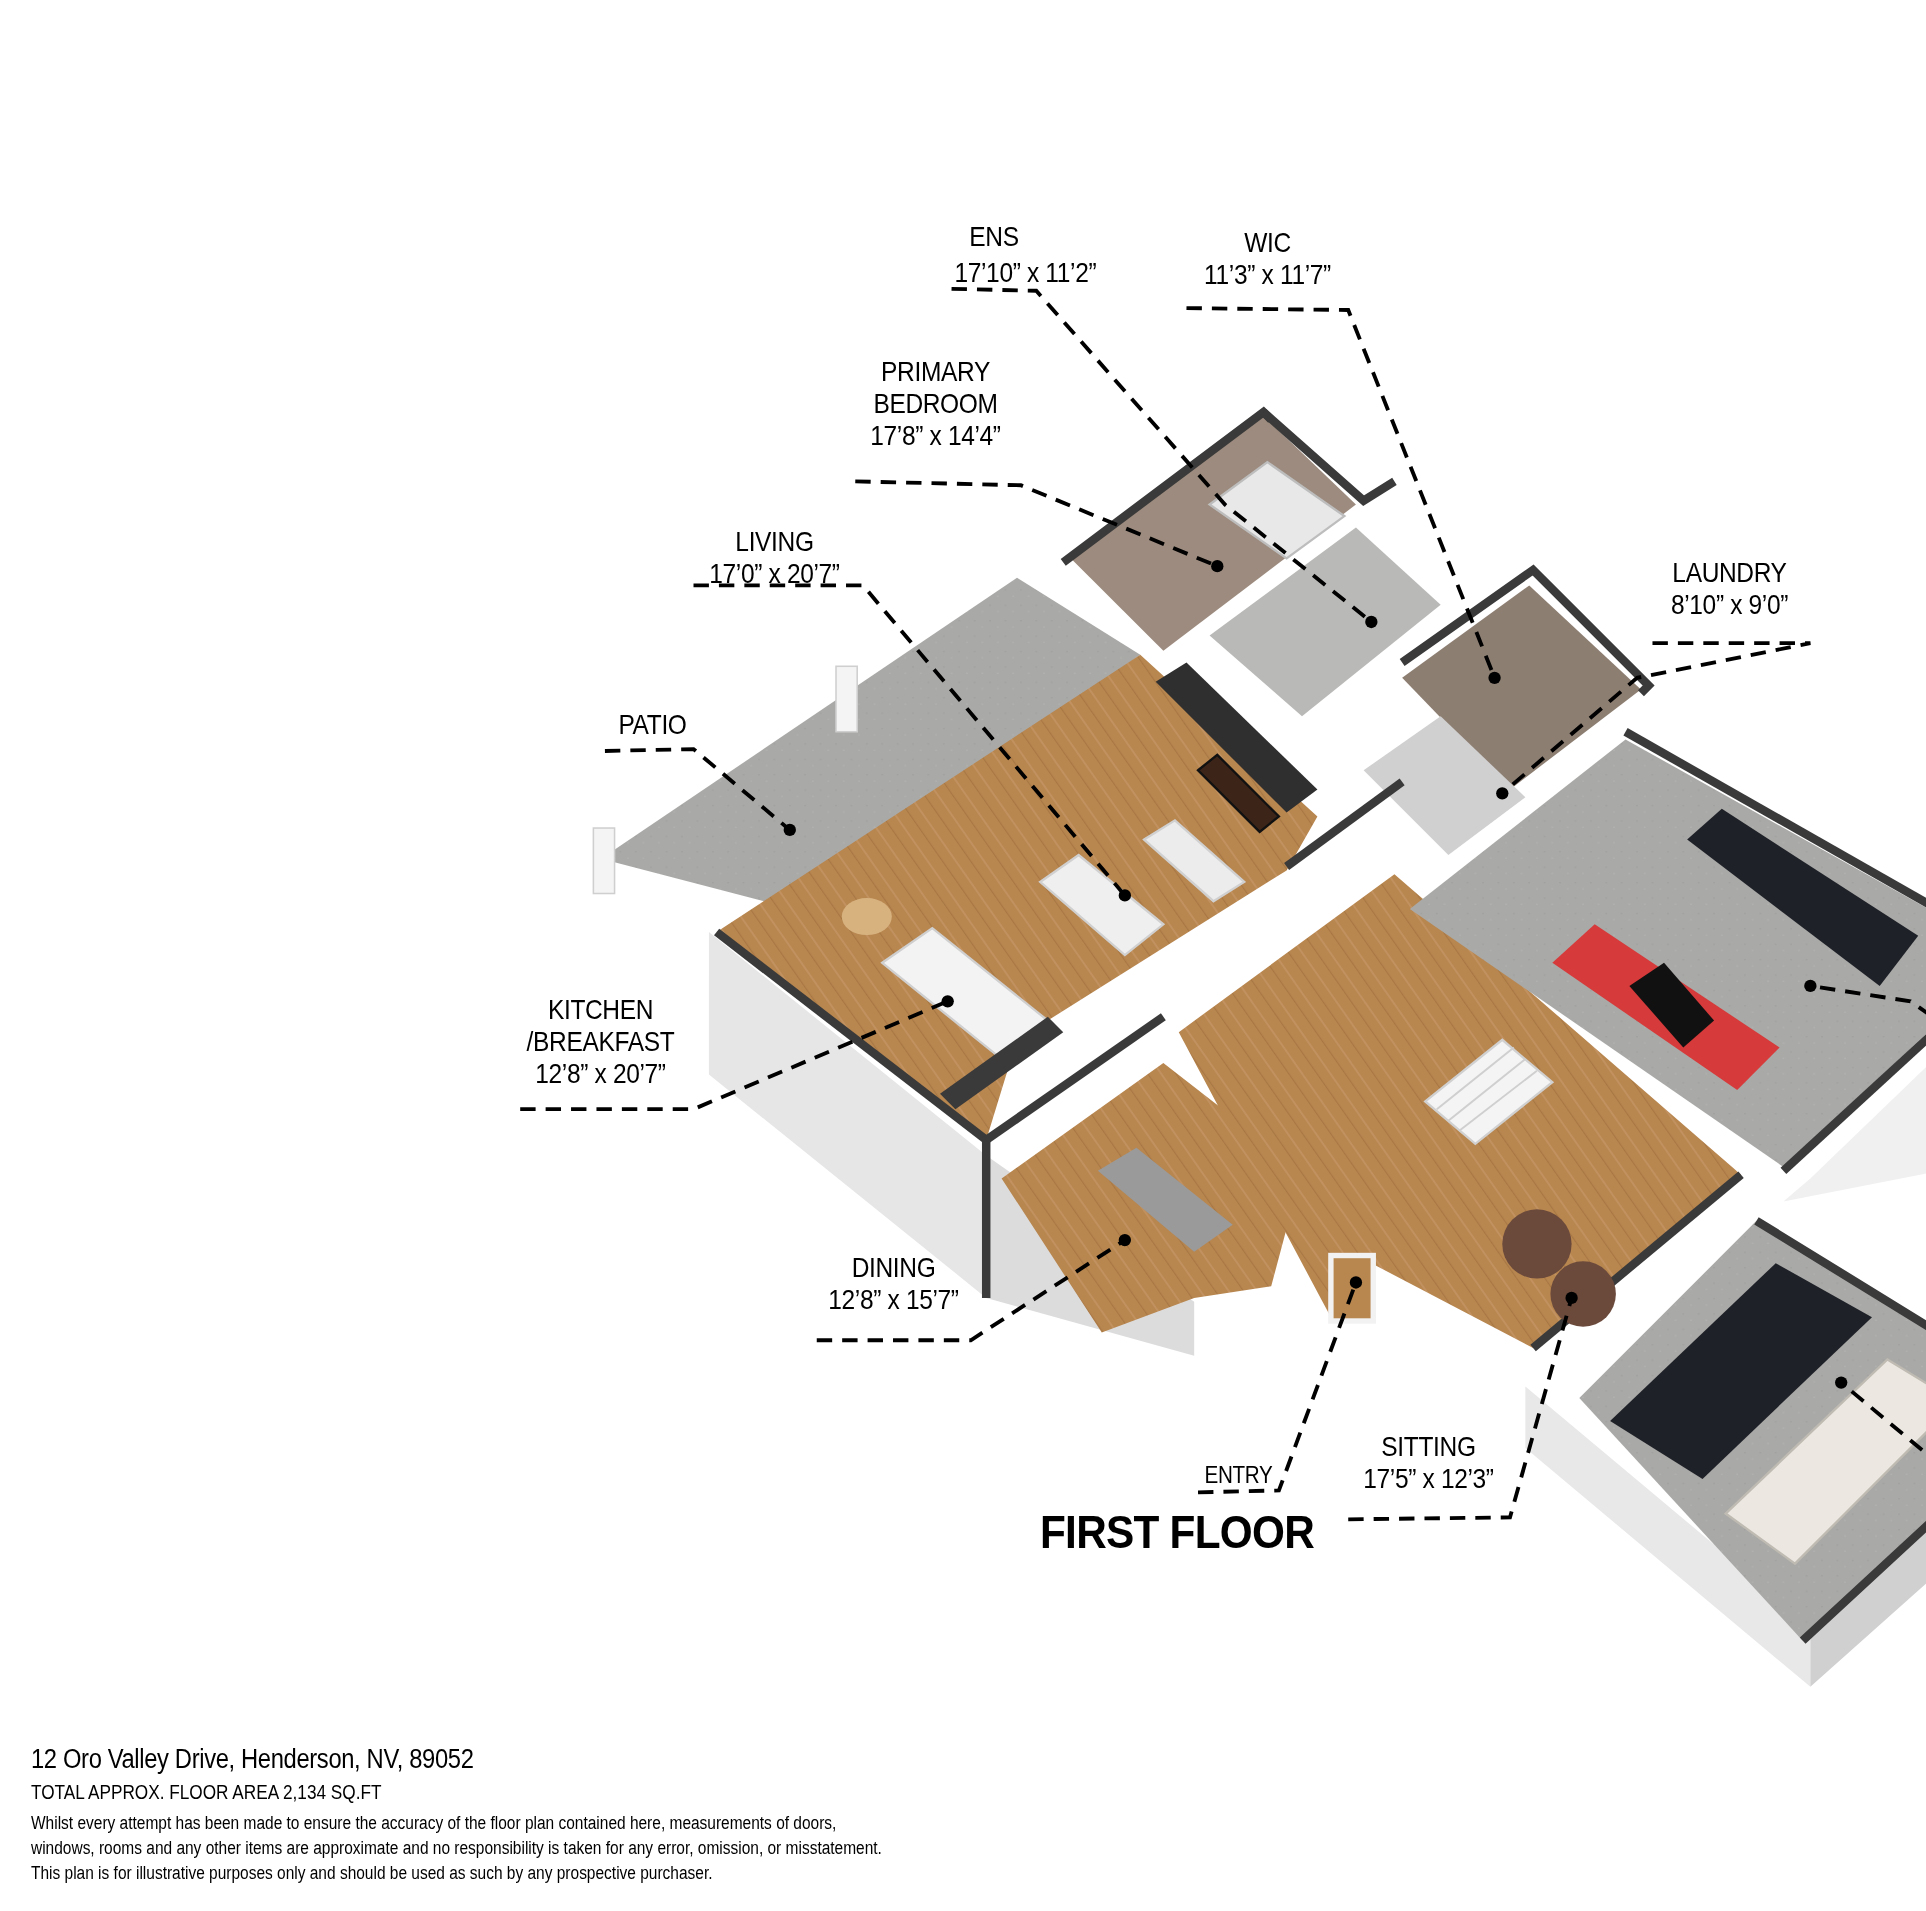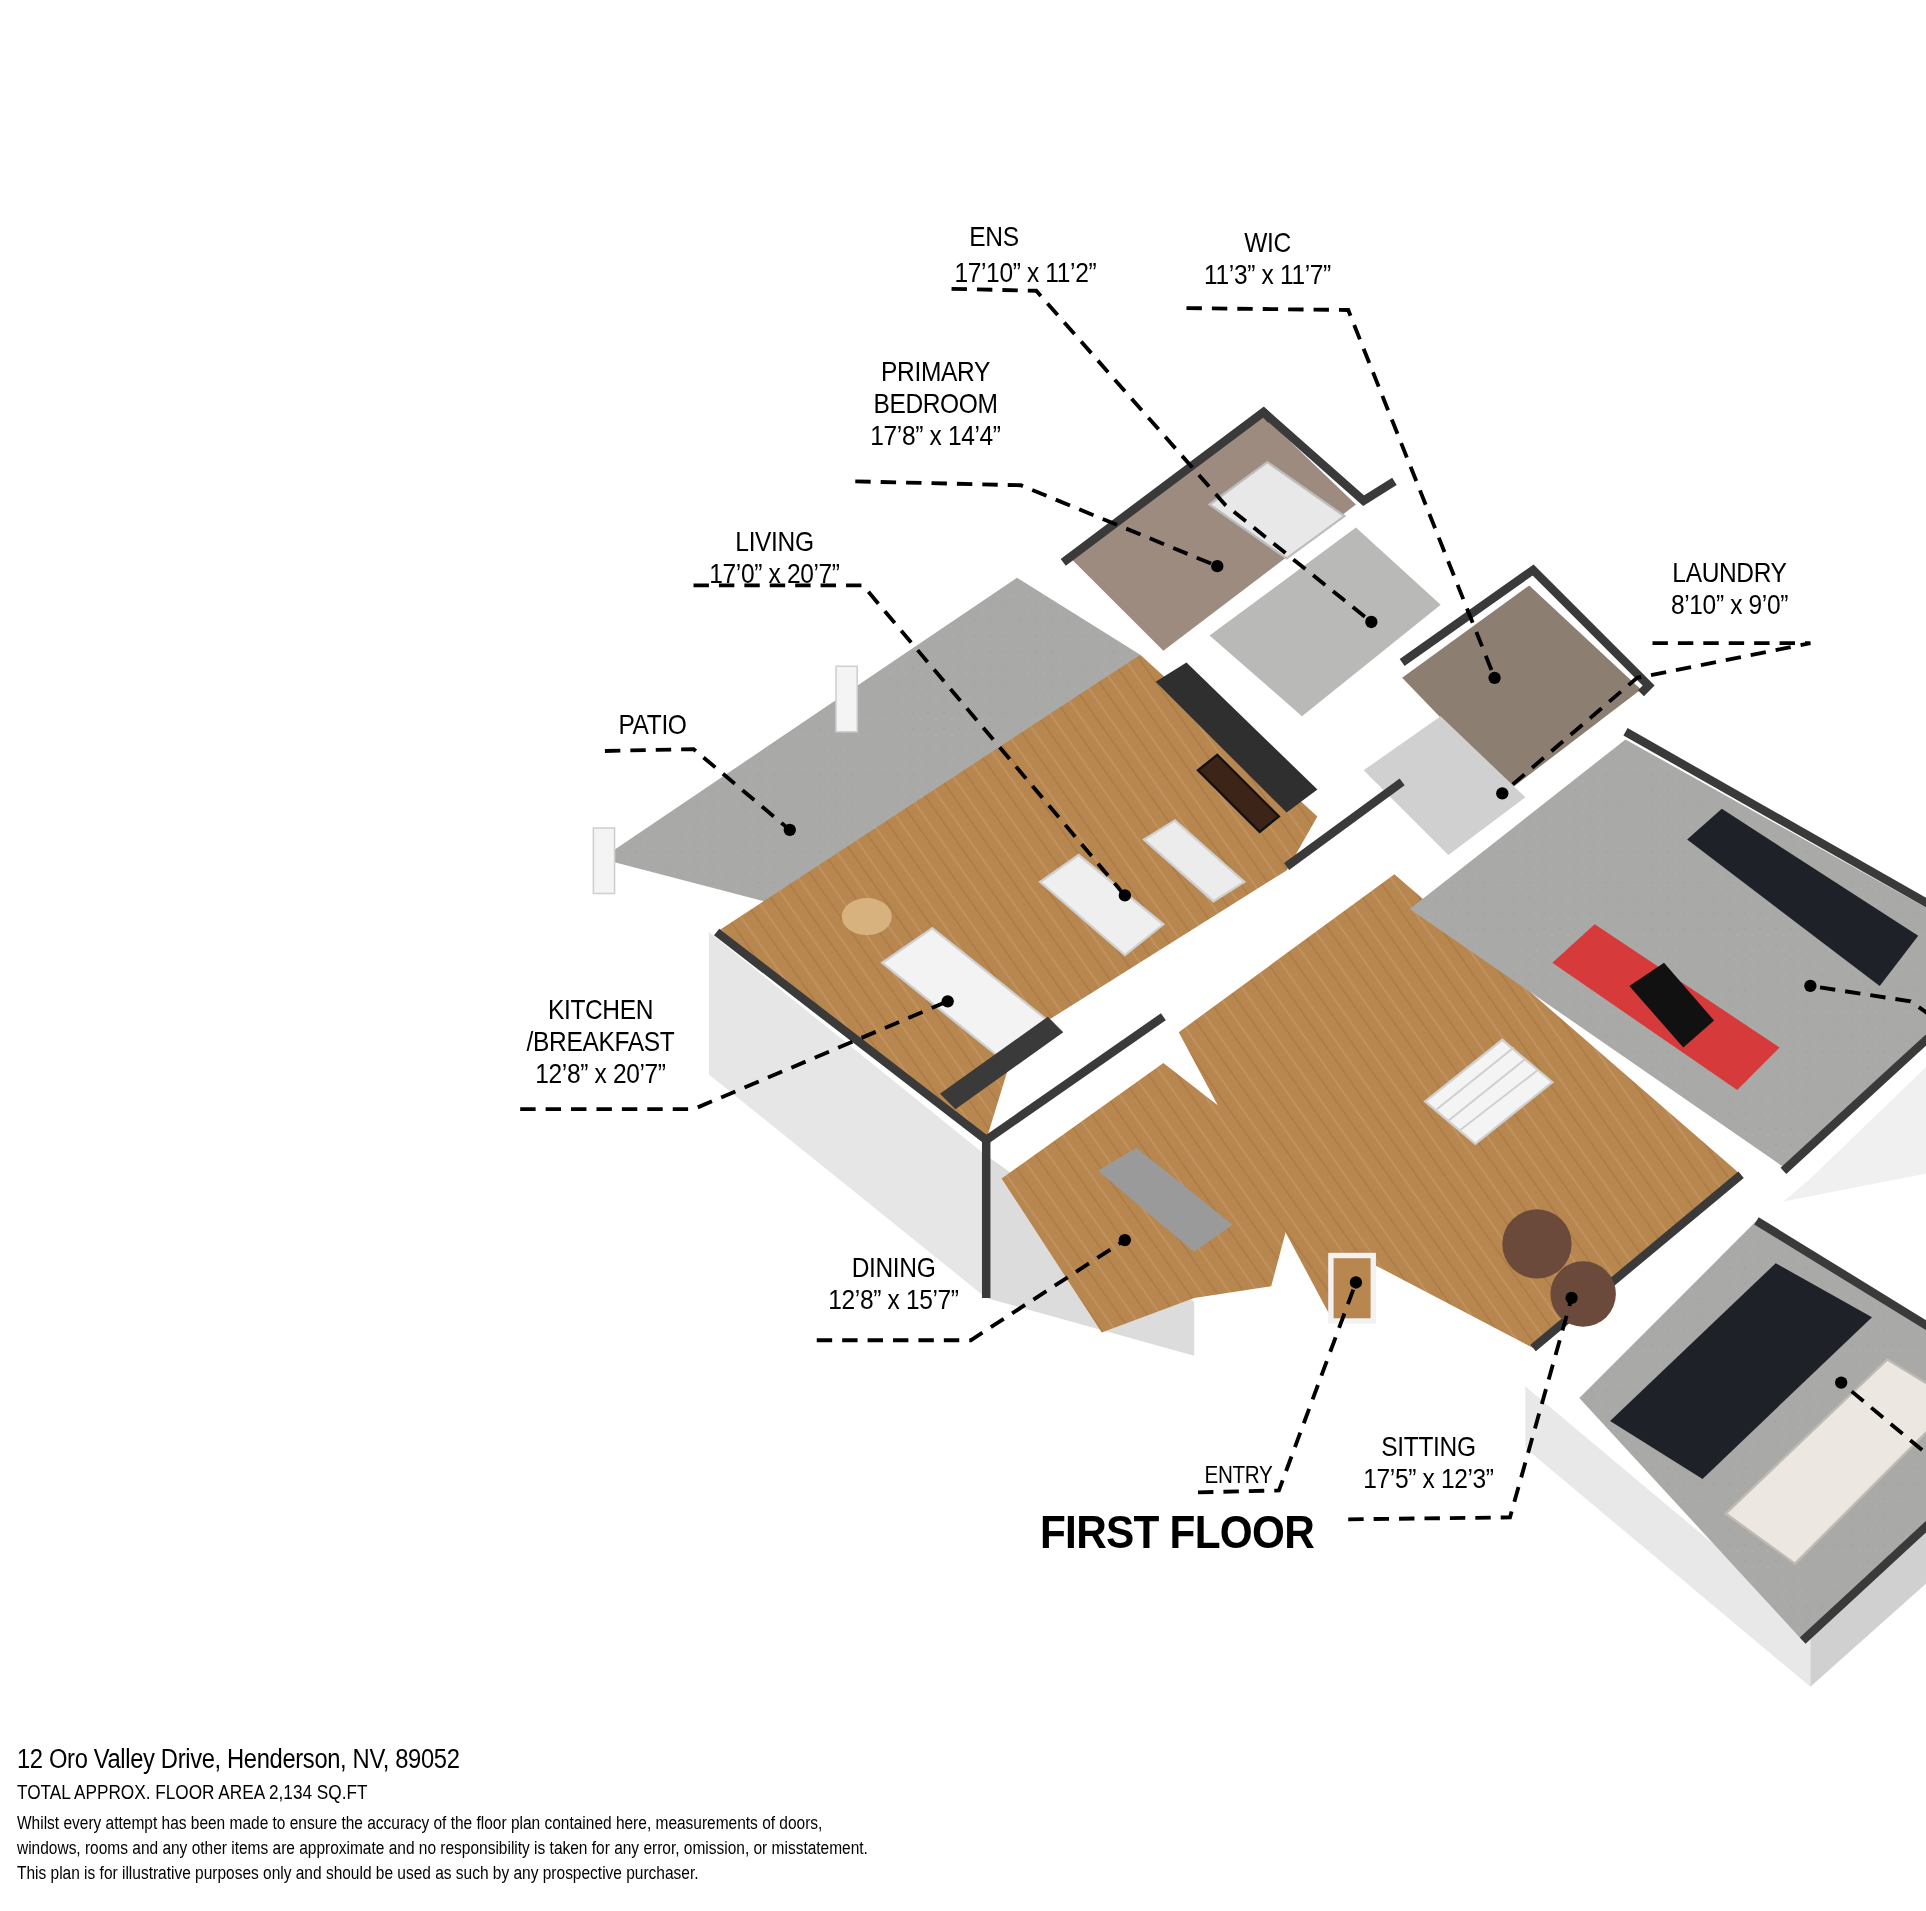--- a/index.html
+++ b/index.html
@@ -2,21 +2,21 @@
 <html style="font-size:6.2px"><head>
 <meta charset="utf-8">
 <style>
   html, body { margin: 0; padding: 0; background: #ffffff; }
   body { width: 2703px; height: 1911px; position: relative; overflow: hidden; font-family: "Liberation Sans", sans-serif; color: #000; }
   #plan-svg { position: absolute; left: 0; top: 0; width: 2703px; height: 1911px; }
   .room-label { position: absolute; text-align: center; line-height: 1.12; font-family: "Liberation Sans", sans-serif; font-size: 28.5px; letter-spacing: -0.4px; transform: scaleX(0.86); transform-origin: center top; white-space: nowrap; }
   .room-label .name, .room-label .dims { display: block; }
   .small-label { font-size: 24px; }
   .floor-title { position: absolute; left: 1040px; top: 1504px; font-size: 47px; font-weight: bold; letter-spacing: -0.8px; transform: scaleX(0.9); transform-origin: left top; white-space: nowrap; }
-  .footer { position: absolute; left: 17px; top: 1744px; }
+  .footer { position: absolute; left: 31px; top: 1744px; }
   .footer .address { font-size: 27px; letter-spacing: -0.4px; transform: scaleX(0.88); transform-origin: left top; white-space: nowrap; display:block; margin-bottom: 6.2px; }
   .footer .area { font-size: 20px; transform: scaleX(0.86); transform-origin: left top; white-space: nowrap; display:block; margin-bottom: 7px; }
   .footer .disclaimer { font-size: 18px; line-height: 25px; transform: scaleX(0.86); transform-origin: left top; white-space: nowrap; display:block; }
 </style>
 </head>
 <body>
 
 <svg id="plan-svg" viewBox="0 0 7017 4962" xmlns="http://www.w3.org/2000/svg">
   <defs>
     <pattern id="wood" width="60" height="60" patternUnits="userSpaceOnUse" patternTransform="rotate(-35)">

